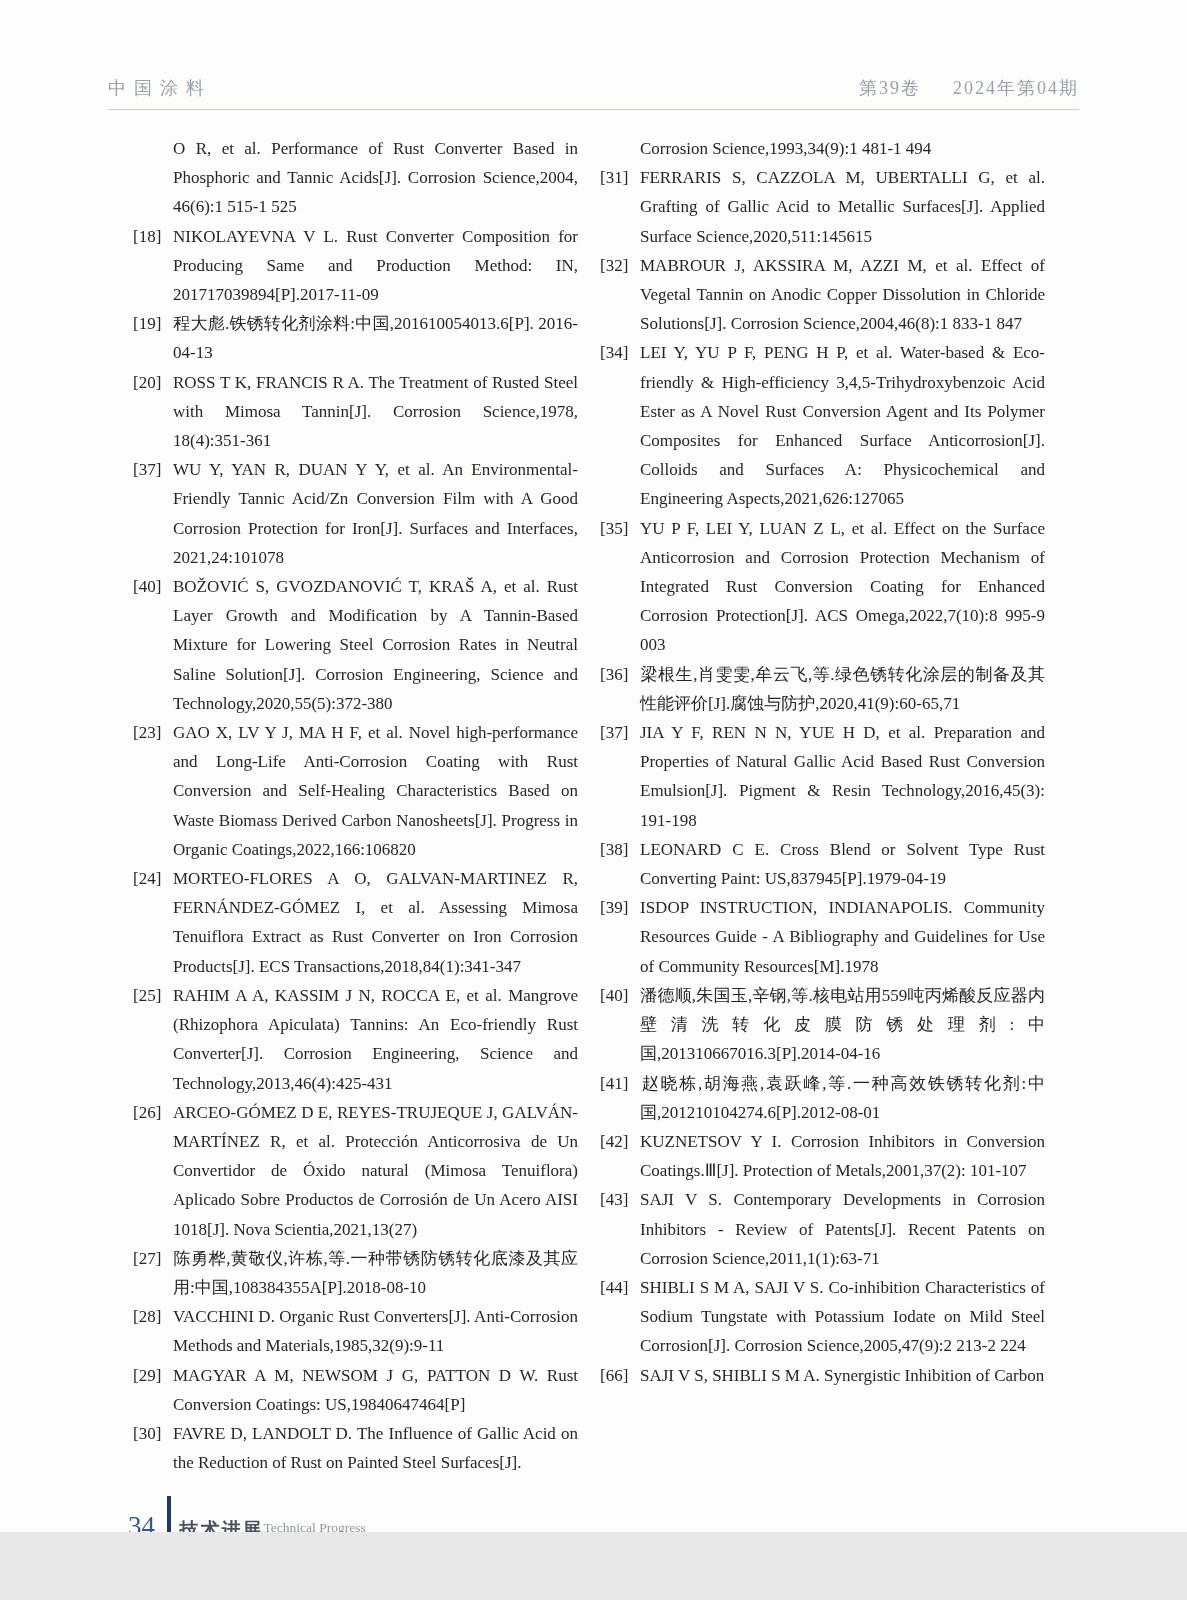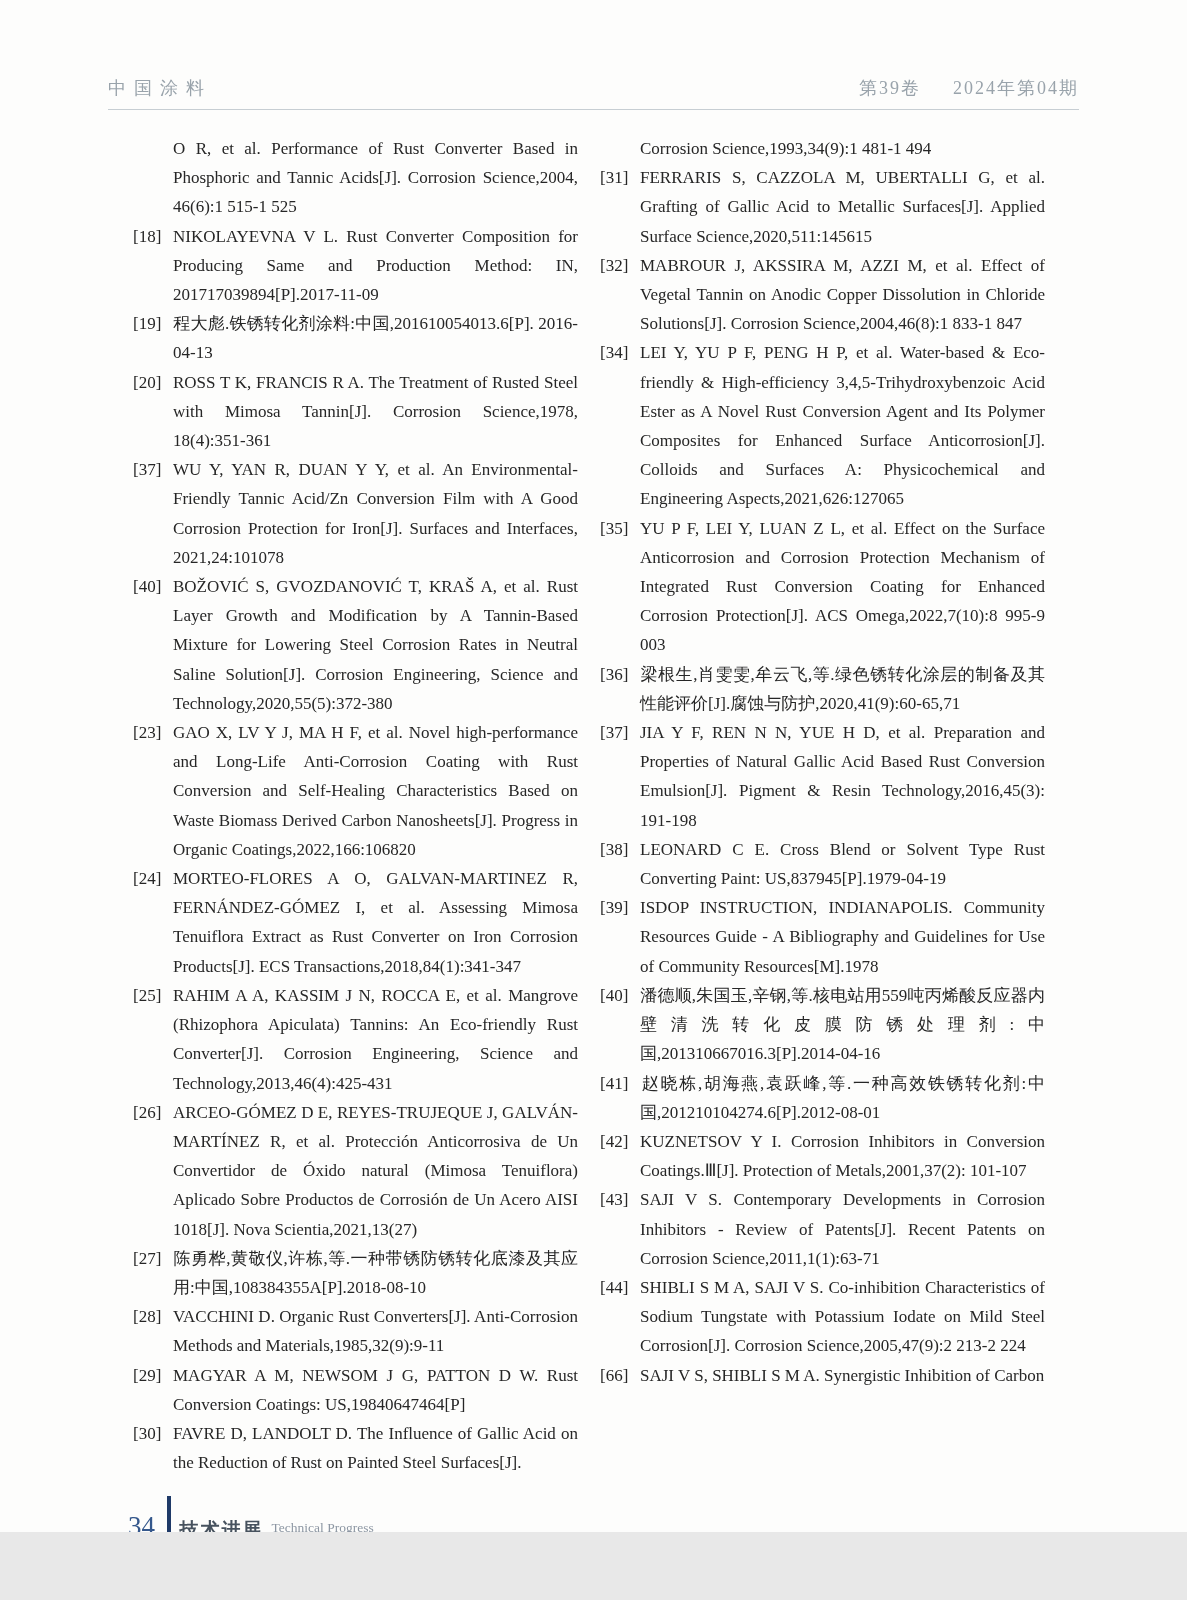--- a/index.html
+++ b/index.html
@@ -88,21 +88,20 @@
     font-weight: bold;
     font-size: 19px;
     letter-spacing: 2px;
     color: #47525e;
     line-height: 1.2;
   }
   .footer-title-en {
     font-size: 13.5px;
     color: #8c96a2;
     line-height: 1.3;
-    margin-left: 8px;
   }
 </style>
 </head>
 <body>
 
 <div class="page">
 
   <div class="page-header">
     <span class="journal-title">中国涂料</span>
     <span class="header-right">

